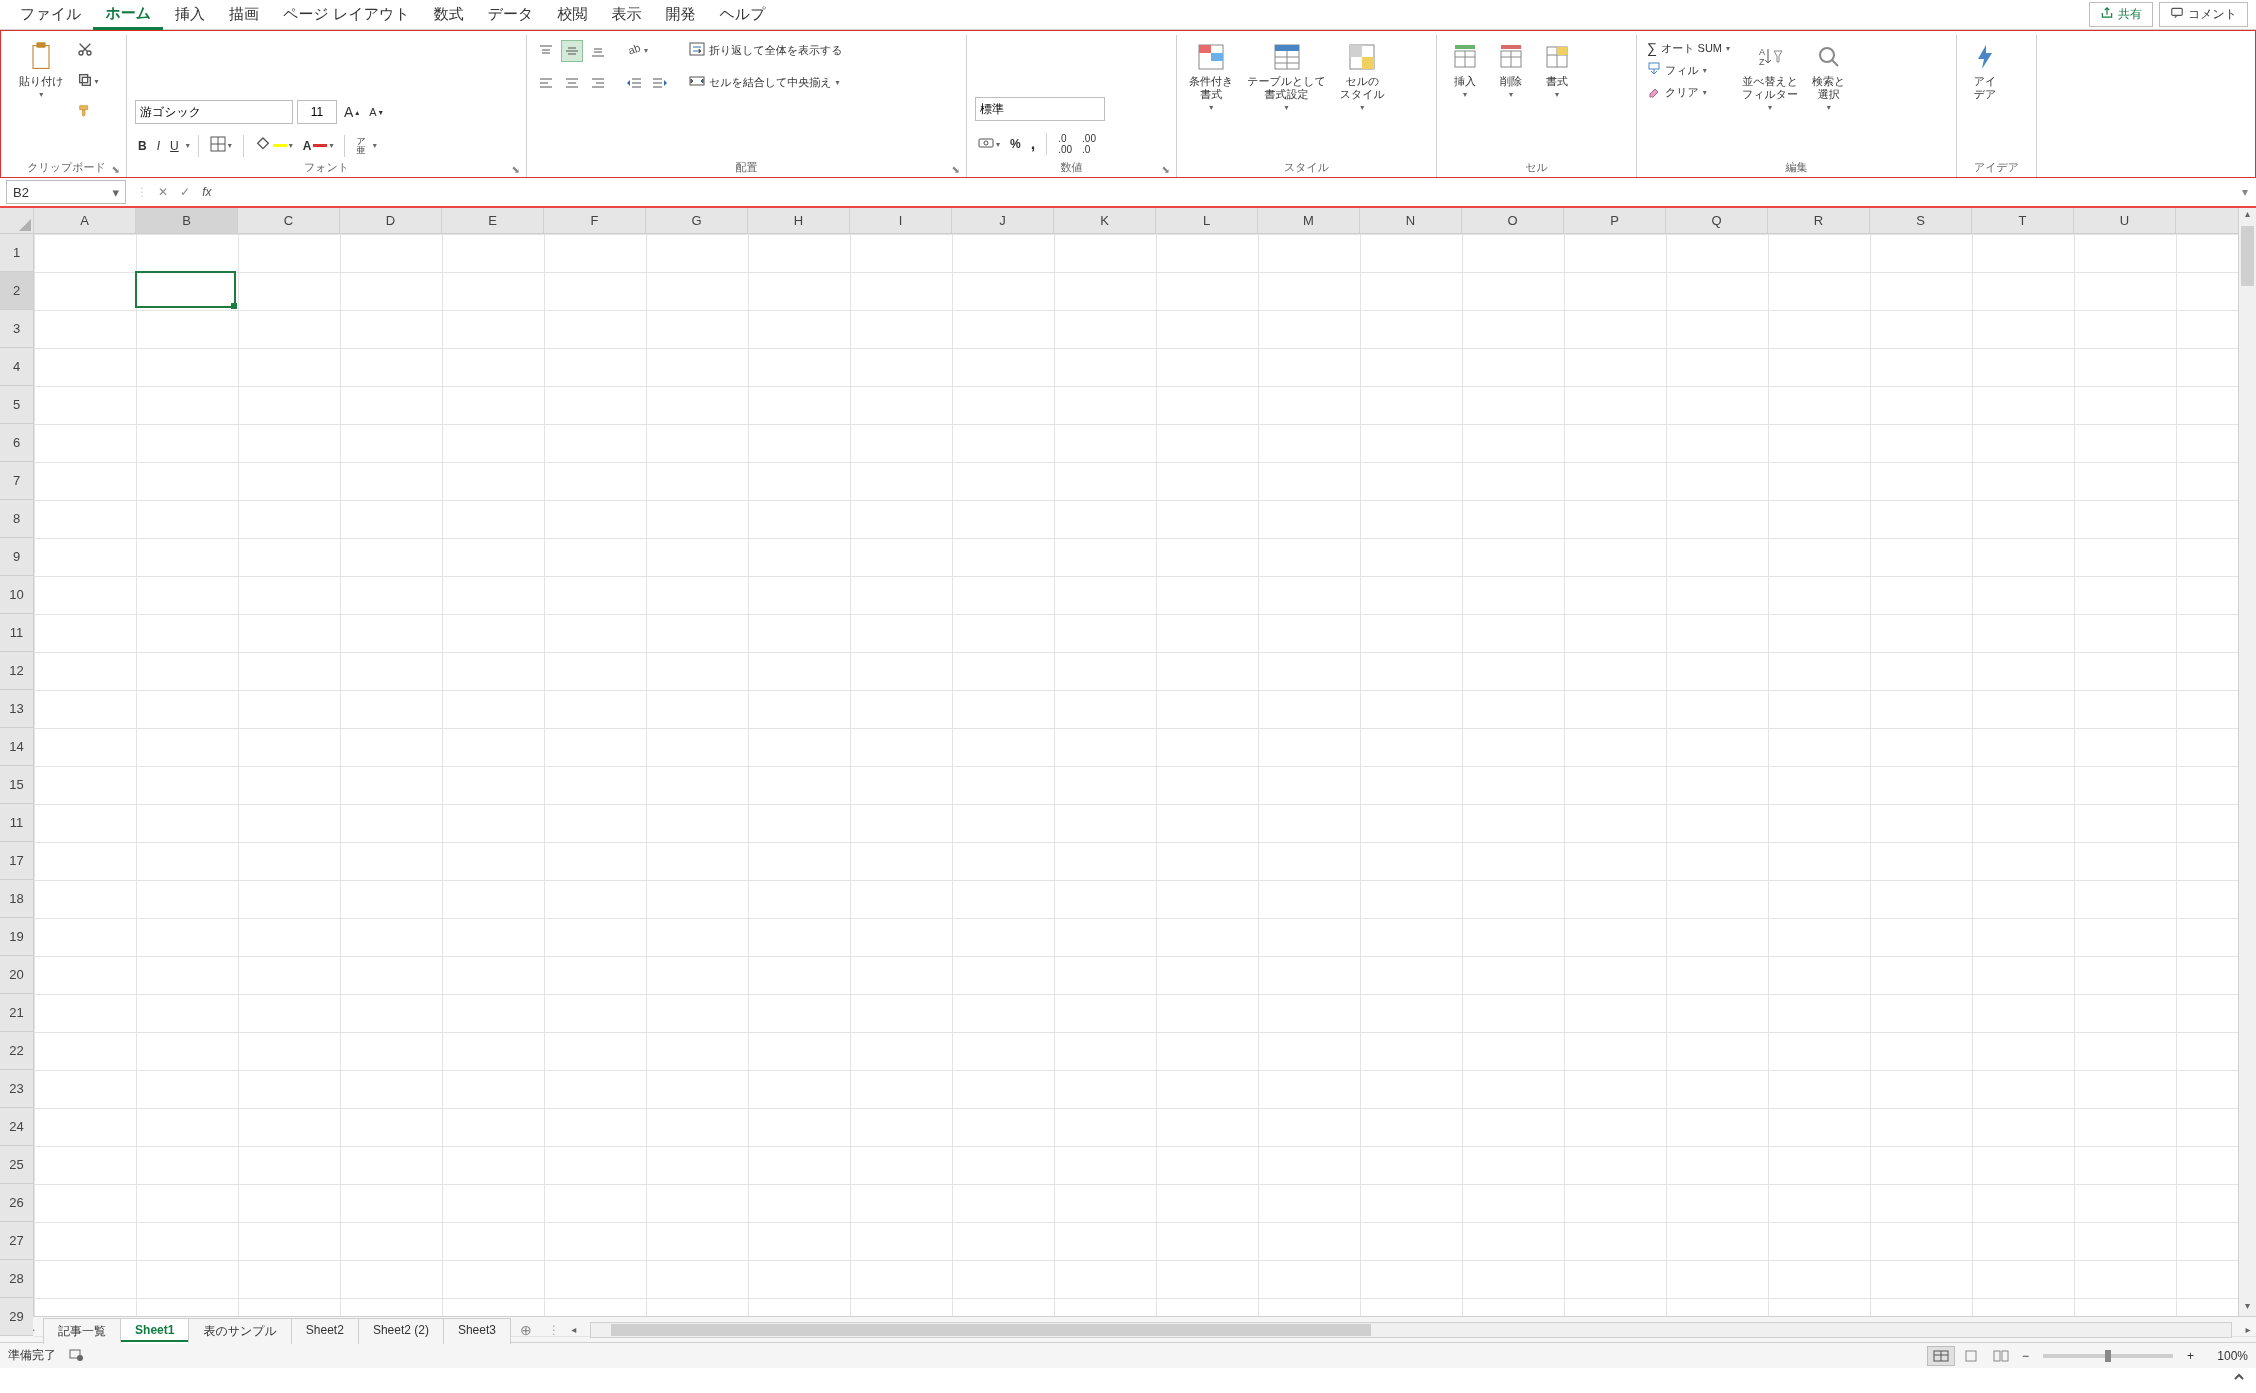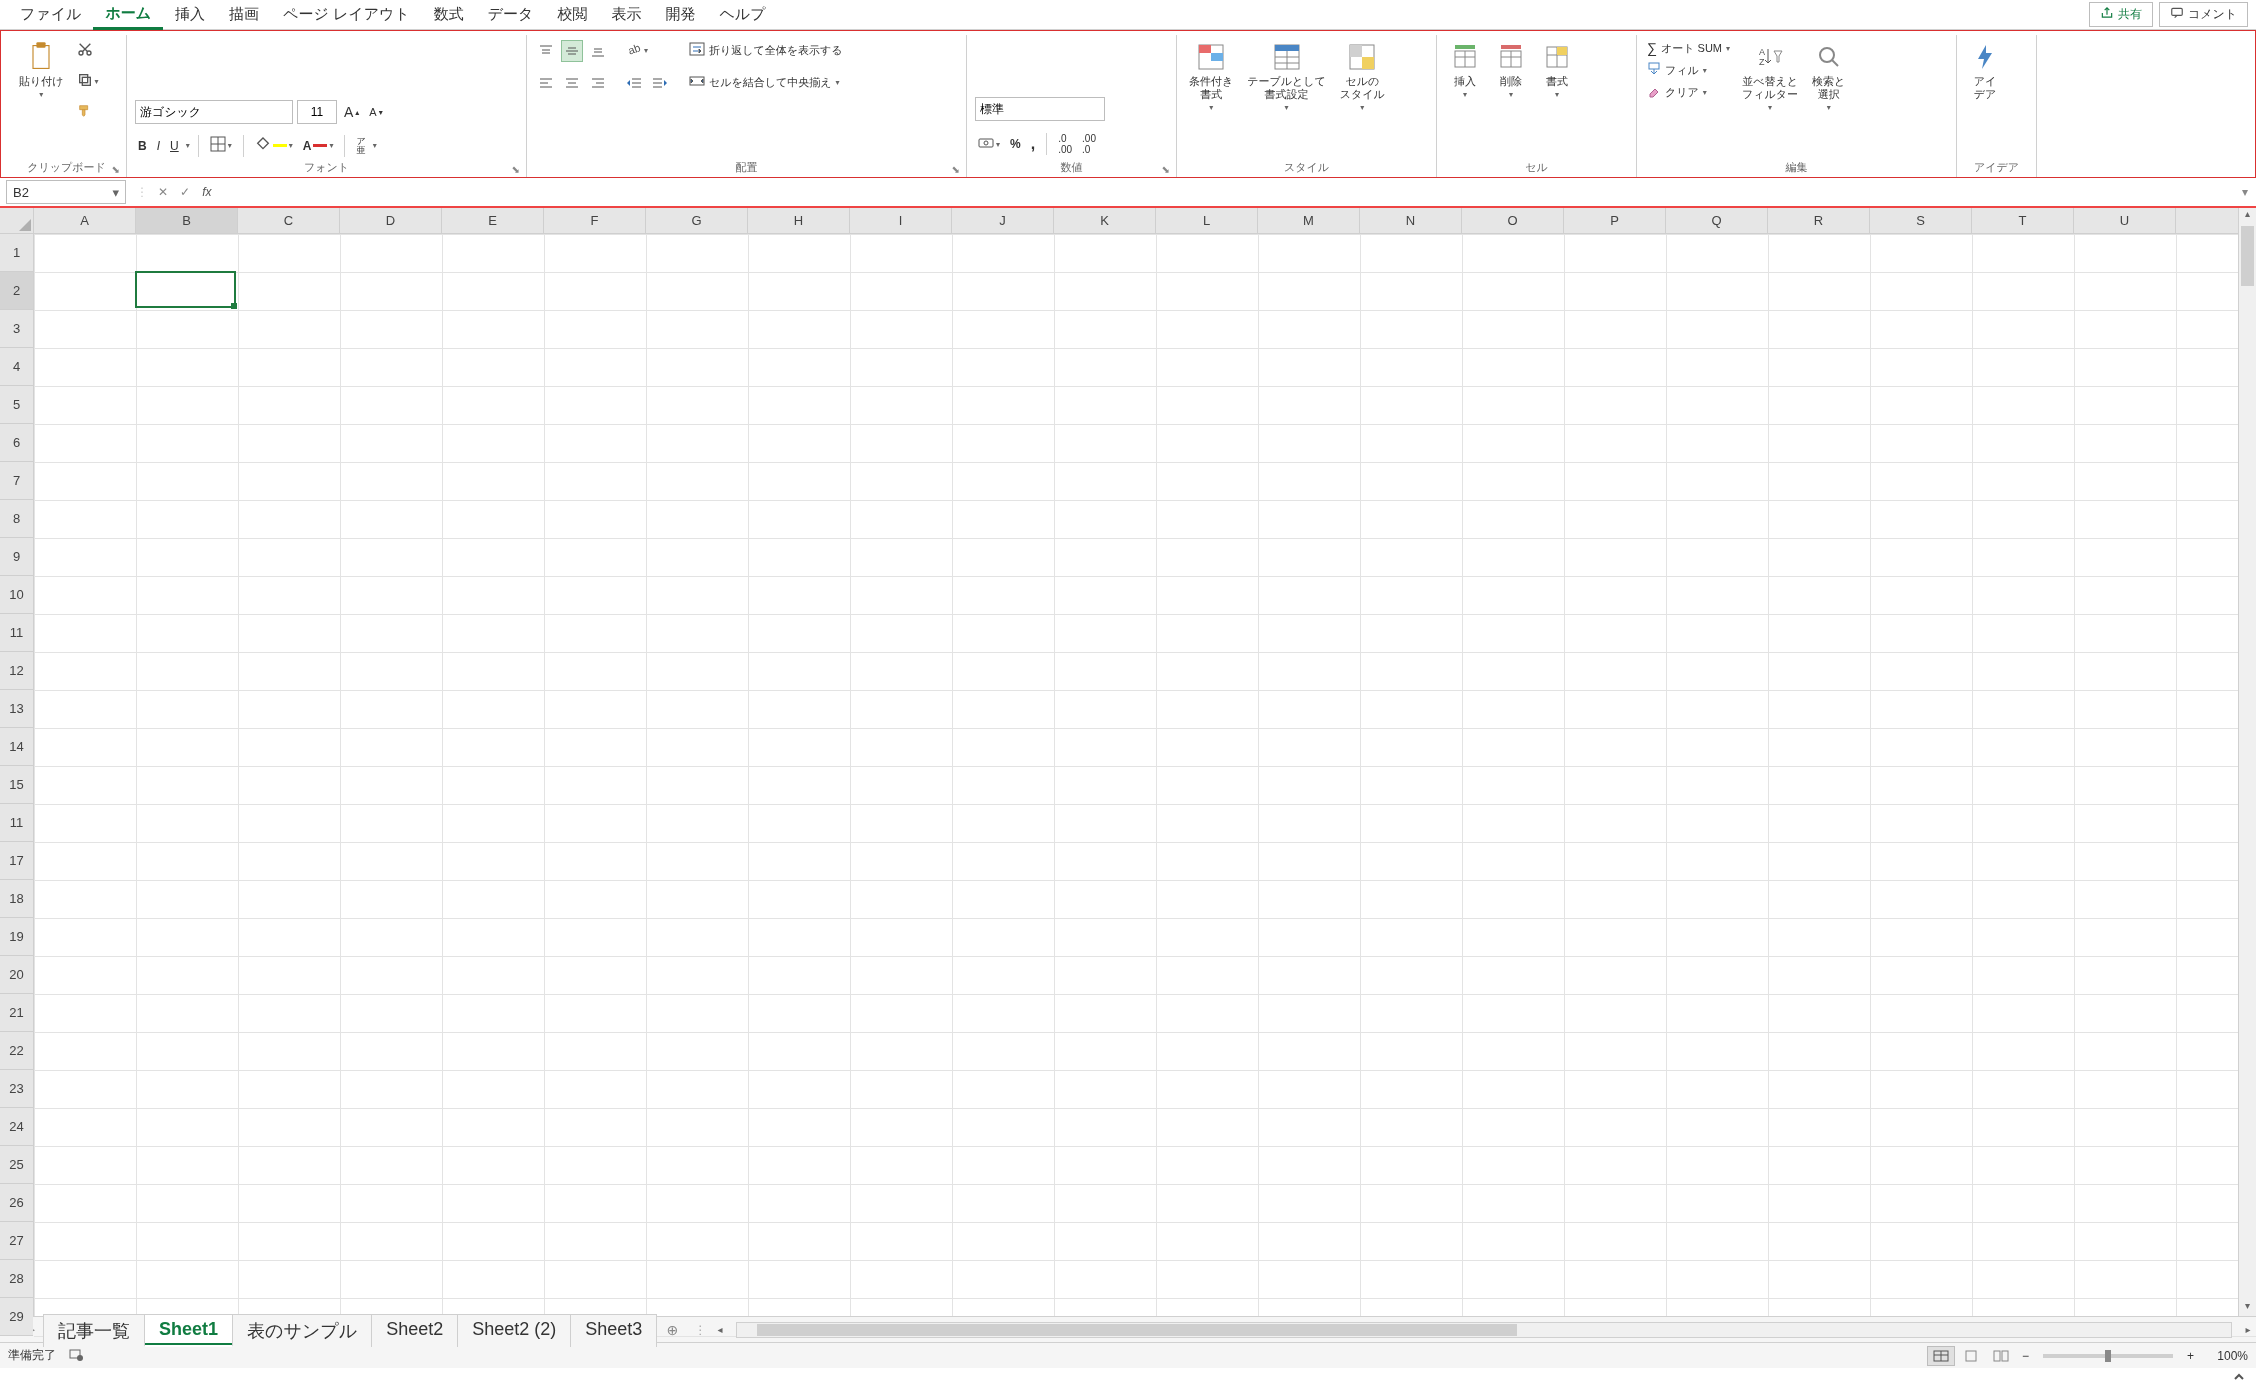--- a/index.html
+++ b/index.html
@@ -70,21 +70,21 @@
 .sel-cell { position: absolute; border: 2px solid #1f7b3f; background: #fff; }
 .sel-cell::after { content:""; position:absolute; right:-3px; bottom:-3px; width:6px; height:6px; background:#1f7b3f; }
 
 .vscroll { position: absolute; right: 0; top: 0; width: 18px; bottom: 0; background: #f0f0f0; border-left: 1px solid #d0d0d0; }
 .vscroll .thumb { position:absolute; left:2px; right:2px; top:18px; height:60px; background:#cfcfcf; }
 .vscroll .arrow { position:absolute; left:0; right:0; height:16px; text-align:center; font-size:10px; color:#666; cursor:pointer; }
 
 
 .tab-row { height: 26px; display: flex; align-items: center; border-top: 1px solid #d0d0d0; background: #f5f5f5; }
 .tab-nav { padding: 0 8px; color: #888; cursor: pointer; font-size: 11px; }
-.sheet-tab { padding: 4px 14px; border: 1px solid #cfcfcf; border-bottom: none; background: #fff; font-size: 18px; margin-right: -1px; cursor: pointer; position: relative; top: 1px; }
+.sheet-tab { padding: 4px 14px; border: 1px solid #cfcfcf; border-bottom: none; background: #fff; font-size: 12px; margin-right: -1px; cursor: pointer; position: relative; top: 1px; }
 .sheet-tab.active { border-bottom: 2px solid #fff; color: #107c41; font-weight: bold; background: #fff; z-index: 2; box-shadow: inset 0 -2px 0 #107c41; }
 .sheet-tab.inactive { background: #f5f5f5; }
 .add-sheet { padding: 0 10px; color: #888; cursor: pointer; font-size: 14px; }
 .tab-row .hscroll { flex: 1; margin: 0 8px; height: 16px; background: #f0f0f0; border: 1px solid #d0d0d0; position: relative; }
 .tab-row .hscroll .thumb { position:absolute; top:1px; bottom:1px; left:20px; width:760px; background:#cfcfcf; }
 .tab-row .harrow { width:16px; text-align:center; font-size:10px; color:#666; cursor:pointer; }
 
 
 .statusbar { height: 26px; display: flex; align-items: center; border-top: 1px solid #d0d0d0; background: #f5f5f5; font-size: 12px; padding: 0 8px; }
 .statusbar .spacer { flex: 1; }

